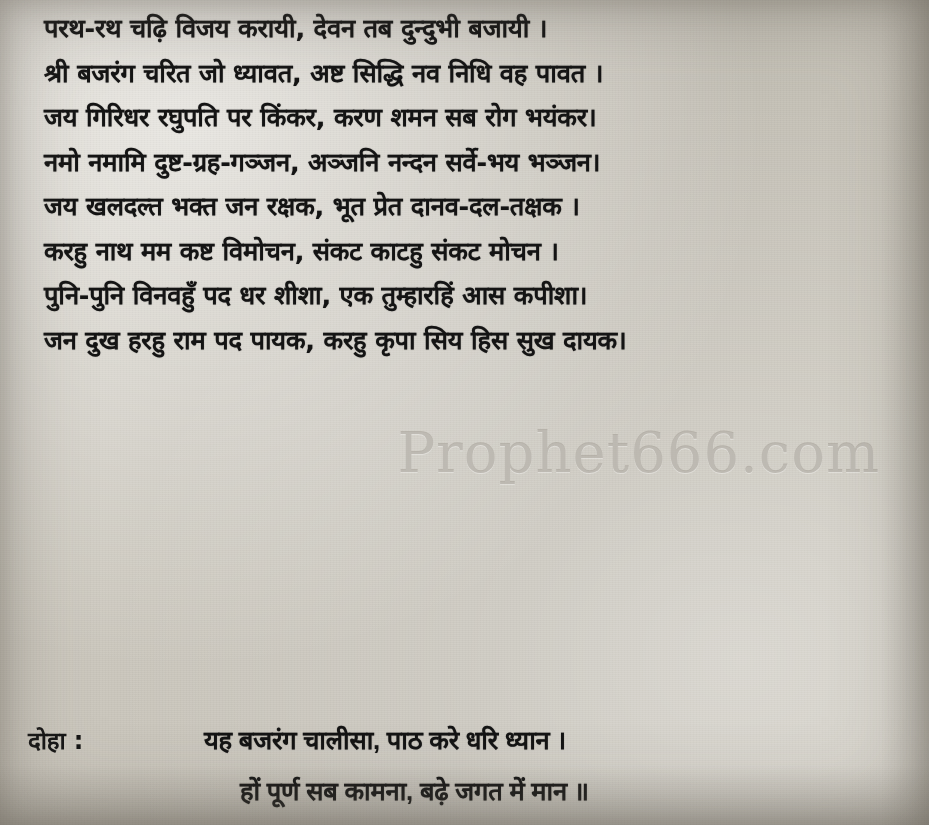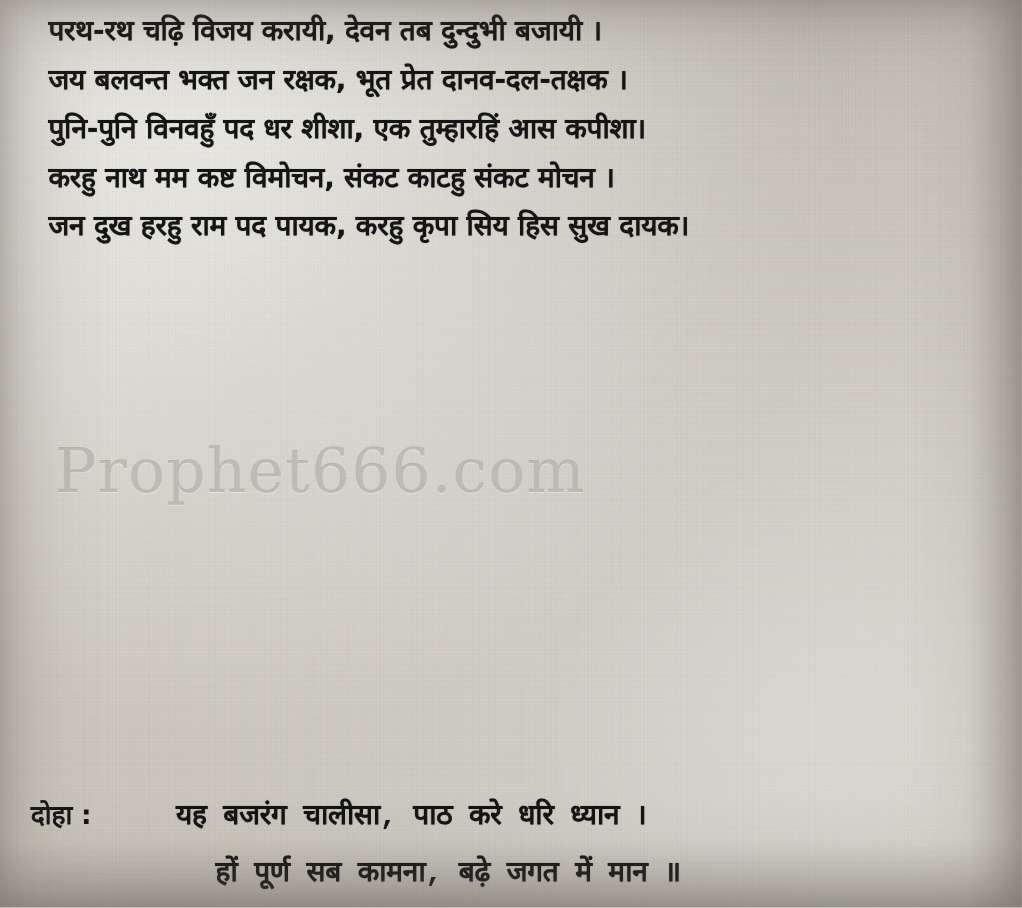--- a/index.html
+++ b/index.html
@@ -49,23 +49,23 @@
     position: absolute;
     top: 0; bottom: 0; right: 0;
     width: 48px;
     background: linear-gradient(to left, rgba(95,90,80,0.22), rgba(0,0,0,0));
     pointer-events: none;
   }
 
   .watermark {
     position: absolute;
     left: 50px;
-    top: 396px;
+    top: 420px;
     width: 830px;
-    text-align: left;
+    text-align: right;
     font-family: "DejaVu Serif", serif;
     font-size: 56px;
     letter-spacing: 1px;
     color: rgba(160,155,145,0.55);
     text-shadow: 0 1px 0 rgba(255,255,255,0.35);
     font-weight: 400;
     pointer-events: none;
     user-select: none;
     white-space: nowrap;
   }
@@ -99,32 +99,33 @@
     top: 722px;
     width: 929px;
     box-sizing: border-box;
     padding: 0 28px 0 28px;
   }
   .doha-row {
     display: flex;
     align-items: baseline;
     white-space: nowrap;
     margin-bottom: 17px;
+    gap: 44px;
   }
   .doha-label {
     font-family: "DejaVu Sans", sans-serif;
     font-size: 24px;
     font-weight: 700;
     color: #141414;
     width: 132px;
     flex: 0 0 132px;
     letter-spacing: -0.2px;
   }
   .doha-text {
-    font-family: Liberation Mono, monospace;
+    font-family: Liberation Sans, sans-serif;
     font-size: 25.5px;
     font-weight: 600;
     color: #141414;
     letter-spacing: -0.2px;
     text-shadow: 0 0 1px rgba(20,20,20,0.45);
   }
   .doha-row.second .doha-label {
     visibility: hidden;
   }
   .doha-row.second .doha-text {
@@ -133,23 +134,26 @@
 </style>
 </head>
 <body>
 
 <div class="page">
 
   <div class="grain"></div>
 
   <div class="verses">
     <p class="verse-line">परथ-रथ चढ़ि विजय करायी, देवन तब दुन्दुभी बजायी  ।</p>
-    <p class="verse-line">जय बलवन्त भक्त जन रक्षक,  भूत प्रेत दानव-दल-तक्षक ।</p>
+    <p class="verse-line">श्री बजरंग चरित जो ध्यावत, अष्ट सिद्धि नव निधि वह पावत ।</p>
+    <p class="verse-line">जय गिरिधर रघुपति पर किंकर, करण शमन सब रोग भयंकर।</p>
+    <p class="verse-line">नमो नमामि दुष्ट-ग्रह-गञ्जन, अञ्जनि नन्दन सर्वे-भय भञ्जन।</p>
+    <p class="verse-line">जय खलदल्त भक्त जन रक्षक,  भूत प्रेत दानव-दल-तक्षक ।</p>
+    <p class="verse-line">करहु नाथ मम कष्ट विमोचन, संकट काटहु संकट मोचन ।</p>
     <p class="verse-line">पुनि-पुनि विनवहुँ पद धर शीशा, एक तुम्हारहिं आस कपीशा।</p>
-    <p class="verse-line">करहु नाथ मम कष्ट विमोचन, संकट काटहु संकट मोचन ।</p>
     <p class="verse-line">जन दुख हरहु राम पद पायक, करहु कृपा सिय हिस सुख दायक।</p>
   </div>
 
   <div class="doha-block">
     <div class="doha-row first">
       <span class="doha-label">दोहा  :</span>
       <span class="doha-text">यह बजरंग चालीसा, पाठ करे धरि ध्यान  ।</span>
     </div>
     <div class="doha-row second">
       <span class="doha-label"></span>

